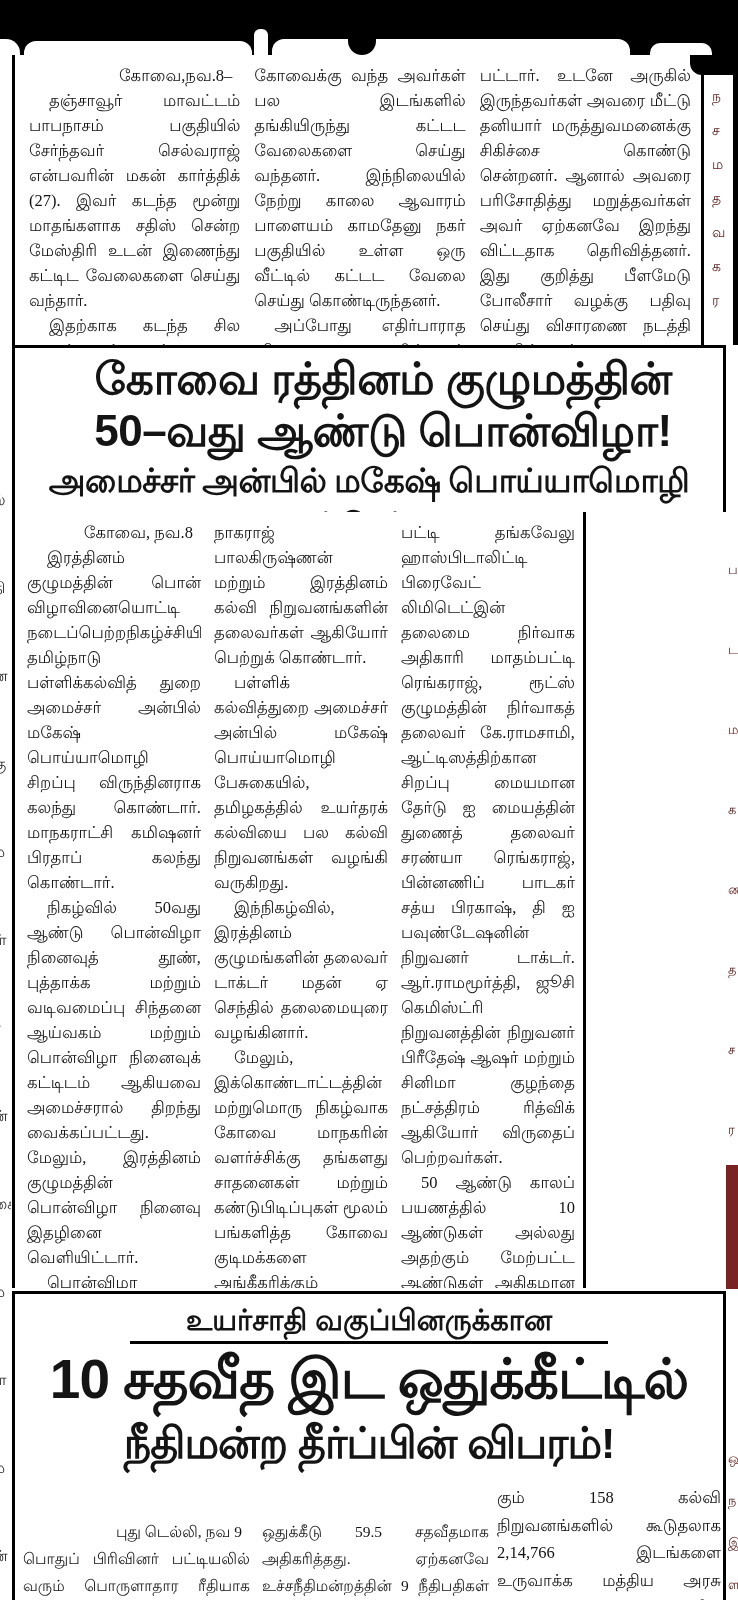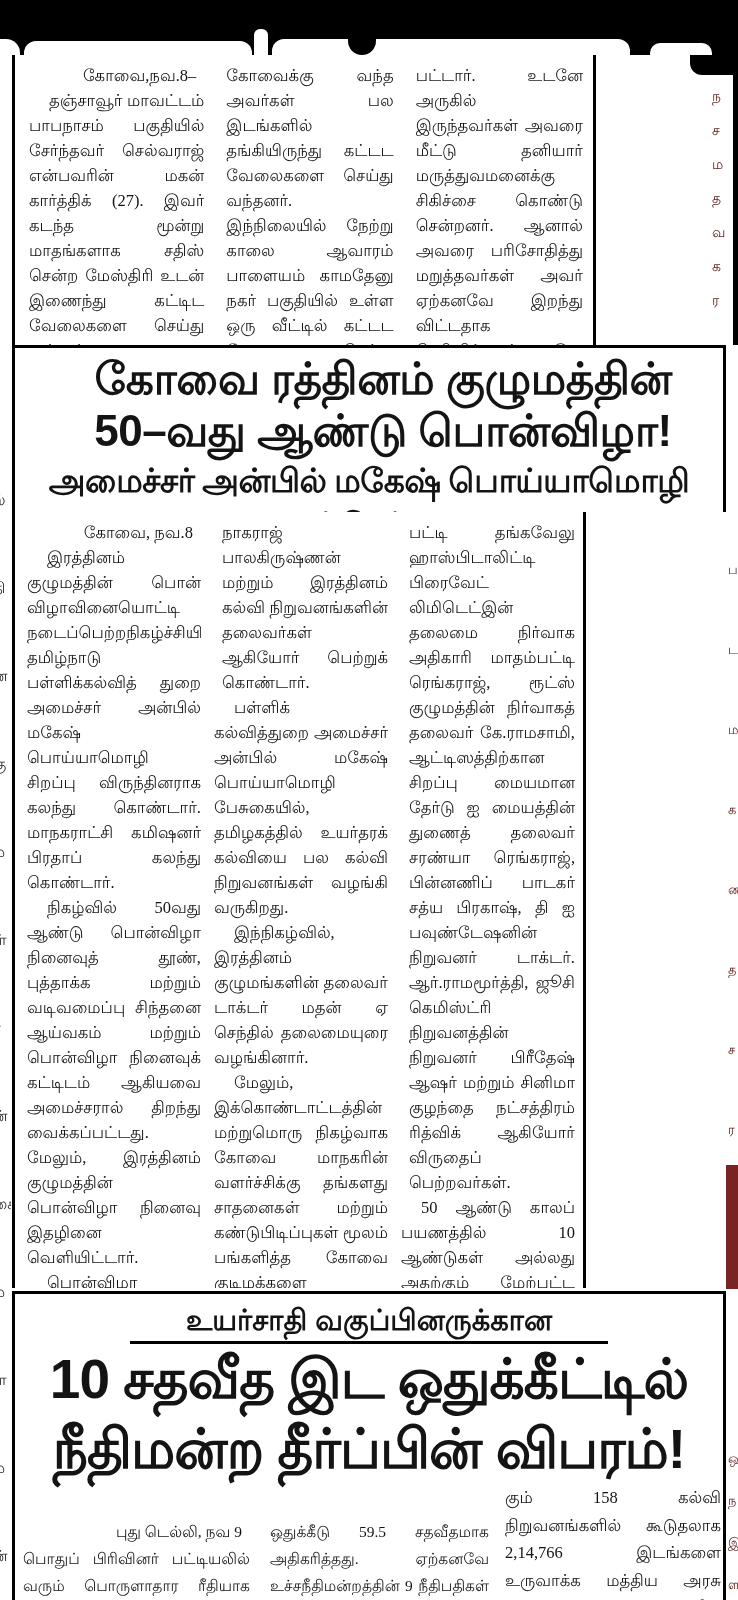--- a/index.html
+++ b/index.html
@@ -11,24 +11,24 @@
   .bg0{left:0;bottom:0;width:20px;height:16px;border-radius:0 14px 0 0;}
   .bg1{left:24px;bottom:0;width:228px;height:14px;border-radius:12px 12px 0 0;}
   .bg2{left:254px;bottom:0;width:14px;height:26px;border-radius:6px 6px 0 0;}
   .bg3{left:272px;bottom:0;width:358px;height:16px;border-radius:12px 12px 0 0;}
   .bg4{left:650px;bottom:0;width:62px;height:12px;border-radius:10px 10px 0 0;}
   .band-desc{position:absolute;left:348px;bottom:0;width:28px;height:19px;background:#000;
              border-radius:0 0 14px 14px;}
   
   .news{font-size:16.5px;line-height:25px;text-align:justify;}
   .news p{margin:0;text-indent:20px;}
-  .news p.cont{text-indent:0;margin-left:8px;}
+  .news p.cont{text-indent:0;}
   .dateline{text-align:right;text-indent:0 !important;padding-right:8px;}
   
-  .top-section{position:absolute;left:12px;top:55px;width:584px;height:290px;box-sizing:border-box;
+  .top-section{position:absolute;left:12px;top:55px;width:692px;height:290px;box-sizing:border-box;
                border-left:3px solid #000;border-right:3px solid #000;display:flex;gap:14px;
                padding:8px 10px 0 14px;overflow:hidden;}
   .top-section .col{flex:1;overflow:hidden;}
   .corner-blob{position:absolute;left:690px;top:55px;width:48px;height:20px;background:#000;
                border-radius:0 0 0 12px;}
   
   .edge-strip{position:absolute;overflow:hidden;white-space:pre-line;color:#5e1f1f;}
   .edge-left{left:0;top:368px;width:11px;height:1215px;font-size:15px;line-height:88px;color:#222;}
   .edge-left .shift{margin-left:-7px;}
   .edge-rt{left:706px;top:80px;width:26px;height:258px;font-size:14px;line-height:34px;padding-left:6px;}
@@ -50,21 +50,21 @@
   .body-section .col{flex:1;overflow:hidden;}
   
   .bottom-section{position:absolute;left:12px;top:1291px;width:714px;height:309px;box-sizing:border-box;
                   border:3px solid #000;border-bottom:none;background:#fff;overflow:hidden;}
   .kicker{ text-align:center;margin-top:9px;}
   .kicker span{display:inline-block;font-family:"Liberation Sans",sans-serif;font-weight:700;
                font-size:29px;line-height:34px;border-bottom:3px solid #000;padding:0 56px 4px;}
   .bhl{font-family:"Liberation Sans",sans-serif;font-weight:800;text-align:center;
        letter-spacing:-1px;}
   .bhl1{font-size:55px;line-height:62px;margin-top:4px;}
-  .bhl2{font-size:55px;line-height:62px;margin-top:8px;}
+  .bhl2{font-size:43px;line-height:62px;margin-top:2px;}
   .b-subhead{position:absolute;left:6px;top:166px;width:470px;text-align:center;
              font-family:"Liberation Sans",sans-serif;font-weight:800;font-size:42px;line-height:54px;
              letter-spacing:-1px;}
   .b-leftcols{position:absolute;left:8px;top:224px;width:466px;display:flex;gap:12px;}
   .b-leftcols .col{flex:1;overflow:hidden;font-size:15.5px;line-height:27px;text-align:justify;}
   .b-rightcol{position:absolute;left:482px;top:190px;width:224px;overflow:hidden;
               font-size:16.5px;line-height:27.5px;text-align:justify;}
   .b-rightcol p,.b-leftcols p{margin:0;text-indent:0;}
 </style>
 </head>

